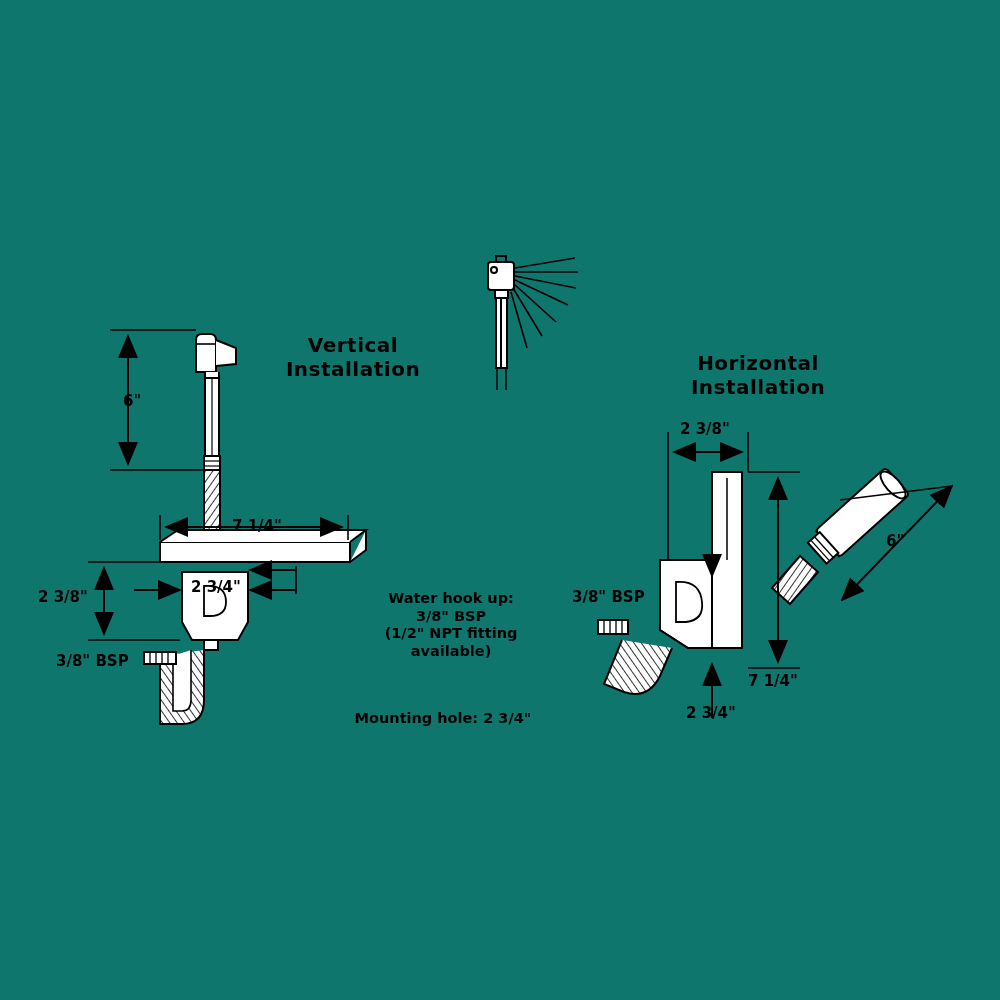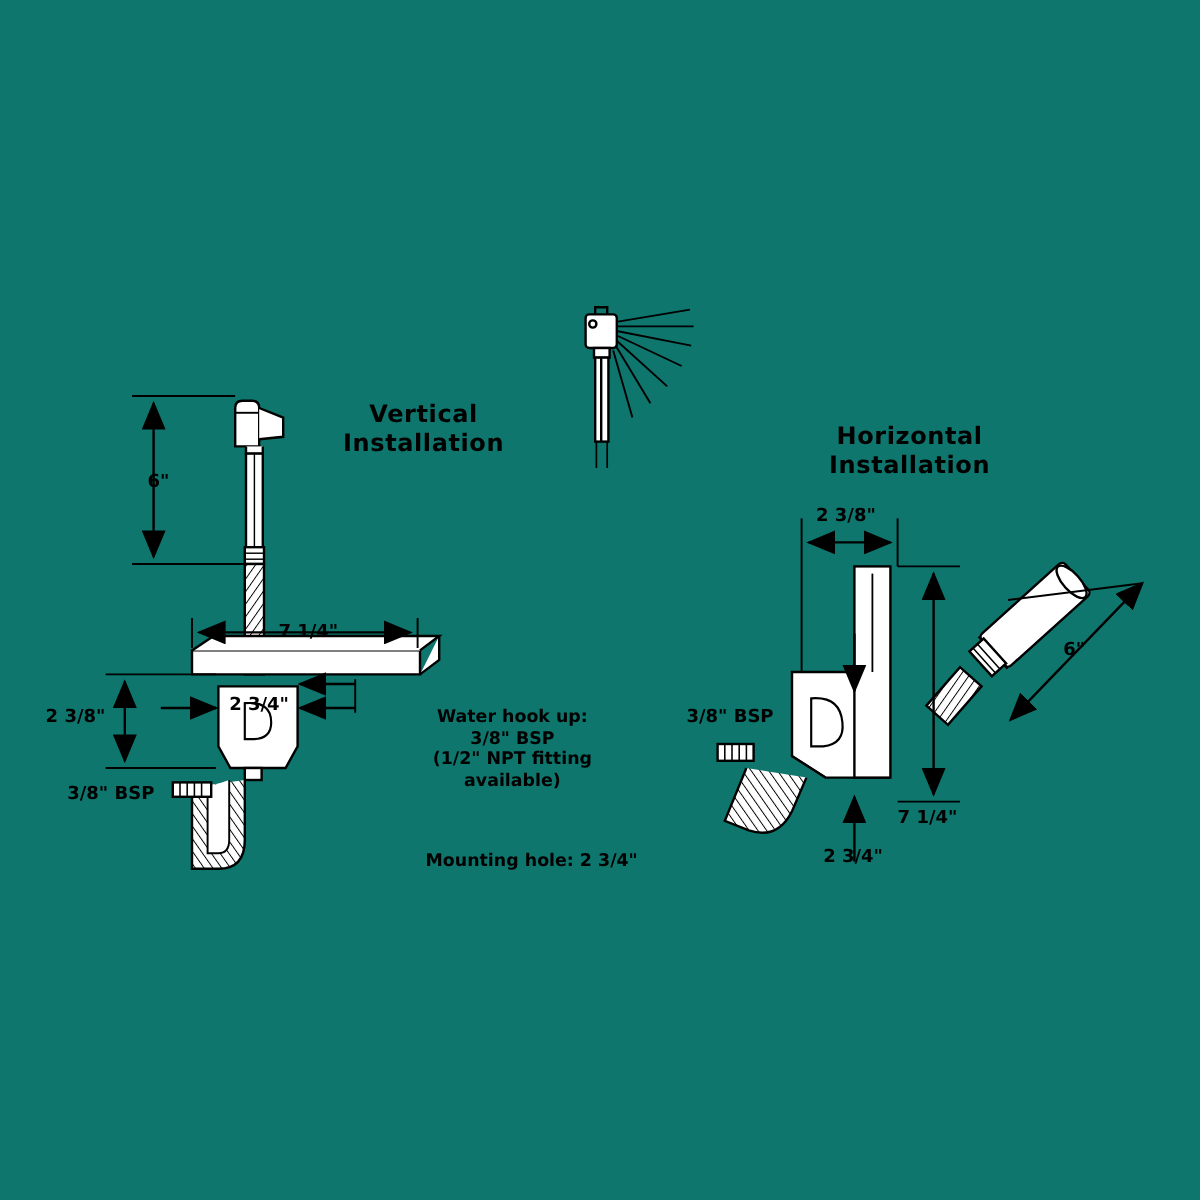--- a/index.html
+++ b/index.html
@@ -192,21 +192,21 @@
 Installation</div>
   <div class="lbl heading" style="left:668px; top:351px; width:180px;">Horizontal
 Installation</div>
 
   <div class="lbl dim" style="left:123px; top:392px;">6"</div>
   <div class="lbl dim" style="left:232px; top:517px;">7 1/4"</div>
   <div class="lbl dim" style="left:191px; top:578px;">2 3/4"</div>
   <div class="lbl dim" style="left:38px; top:588px;">2 3/8"</div>
   <div class="lbl dim" style="left:56px; top:652px;">3/8" BSP</div>
 
-  <div class="lbl note" style="left:336px; top:590px; width:182px;">Water hook up:
+  <div class="lbl note" style="left:360px; top:590px; width:182px;">Water hook up:
 3/8" BSP
 (1/2" NPT fitting
 available)</div>
   <div class="lbl note" style="left:348px; top:710px; width:190px;">Mounting hole: 2 3/4"</div>
 
   <div class="lbl dim" style="left:680px; top:420px;">2 3/8"</div>
   <div class="lbl dim" style="left:886px; top:532px;">6"</div>
   <div class="lbl dim" style="left:748px; top:672px;">7 1/4"</div>
   <div class="lbl dim" style="left:686px; top:704px;">2 3/4"</div>
   <div class="lbl dim" style="left:572px; top:588px;">3/8" BSP</div>

